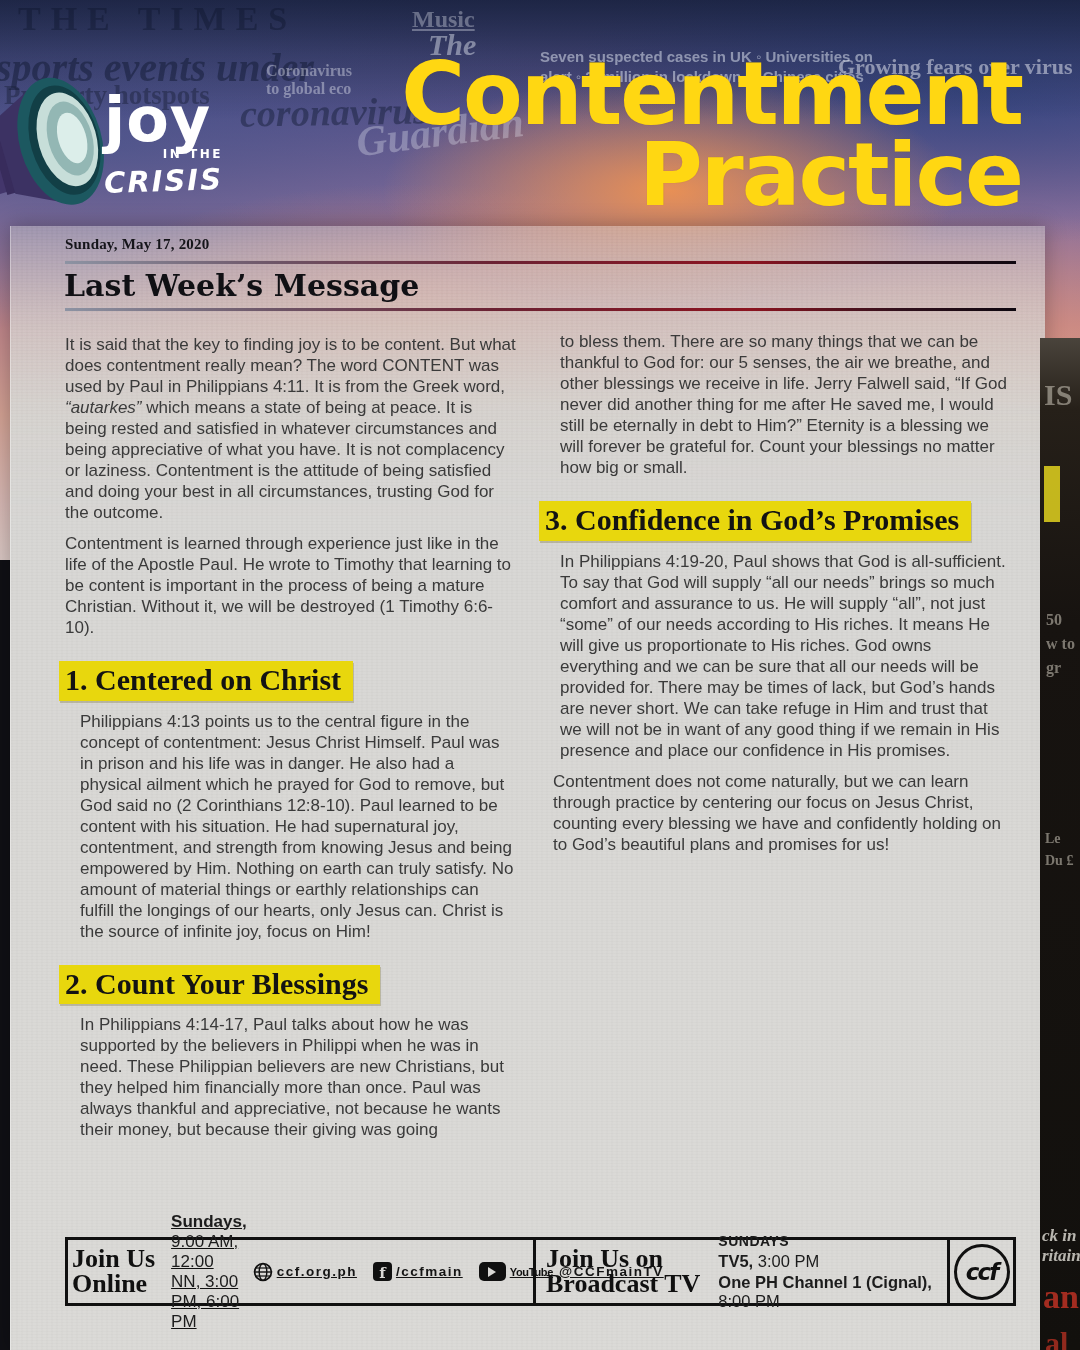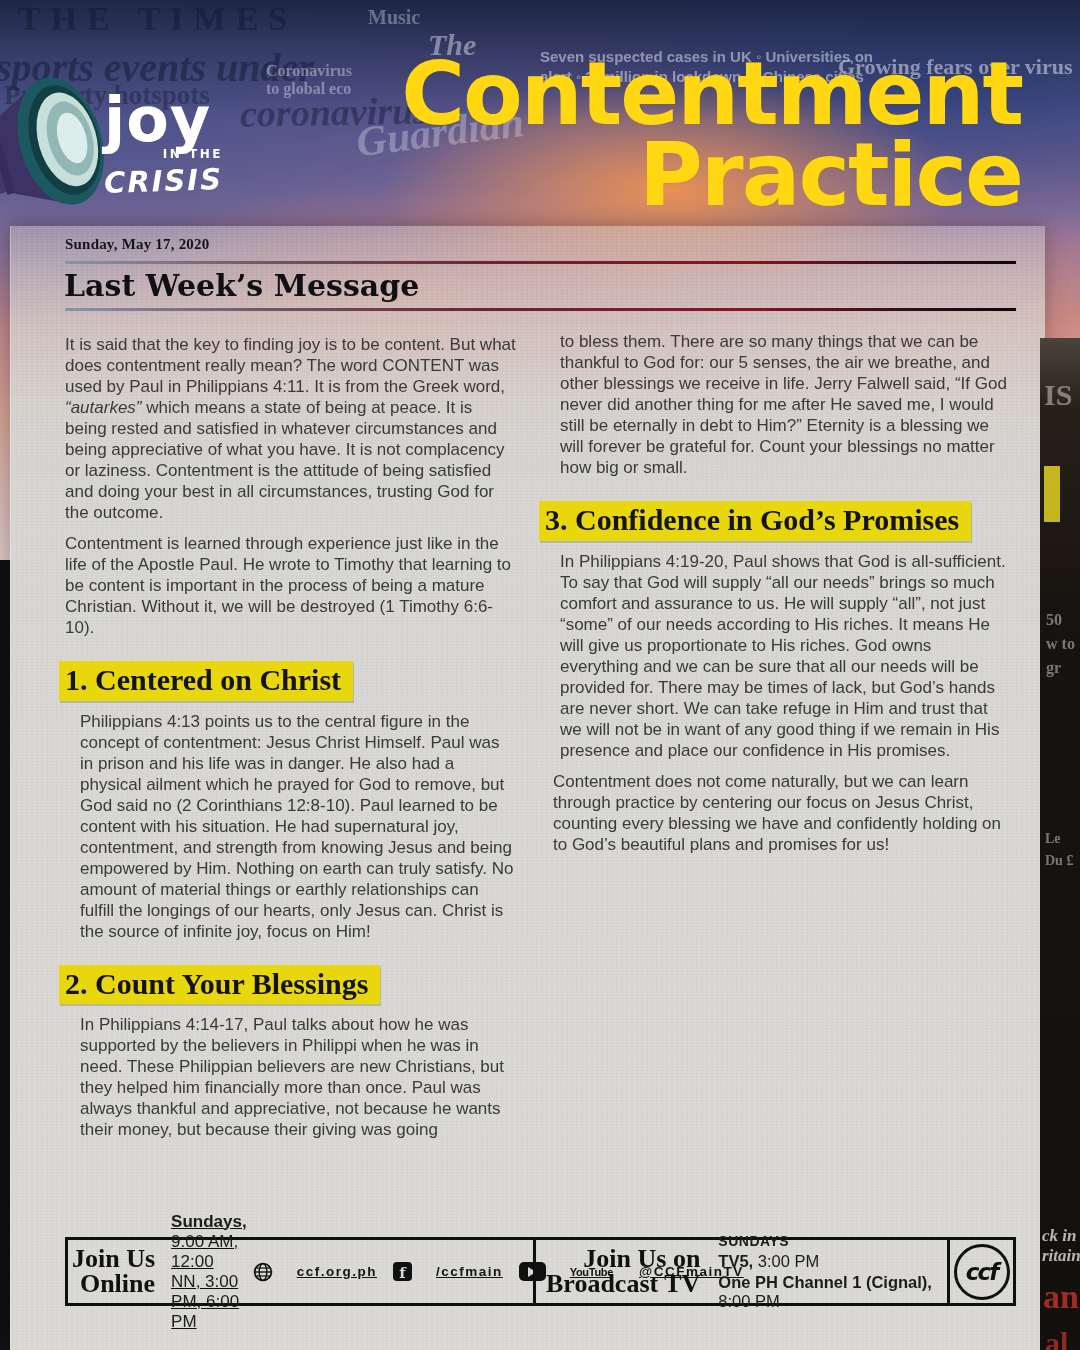--- a/index.html
+++ b/index.html
@@ -13,21 +13,21 @@
       linear-gradient(180deg, rgba(14,20,42,0.6) 0px, rgba(14,20,42,0.25) 55px, rgba(14,20,42,0) 120px),
       radial-gradient(38% 30% at 62% 34%, rgba(243,148,78,0.9), rgba(243,148,78,0) 70%),
       radial-gradient(45% 35% at 38% 58%, rgba(230,128,92,0.6), rgba(230,128,92,0) 72%),
       radial-gradient(52% 42% at 86% 66%, rgba(236,152,118,0.55), rgba(236,152,118,0) 70%),
       radial-gradient(60% 45% at 10% 26%, rgba(66,82,138,0.6), rgba(66,82,138,0) 75%),
       radial-gradient(55% 40% at 90% 16%, rgba(42,66,126,0.65), rgba(42,66,126,0) 70%),
       linear-gradient(180deg,#35406e 0%,#58538a 20%,#8a6f9b 38%,#bd8489 58%,#d2a193 74%,#d6b8b4 90%,#d9c7c3 100%);
   }
   .headline{position:absolute;font-family:"Liberation Serif",serif;font-weight:bold;white-space:nowrap;}
   .hl-times{left:18px;top:0px;font-size:34px;letter-spacing:10px;color:rgba(12,20,42,0.4);}
-  .hl-music{left:368px;top:6px;font-size:20px;color:rgba(235,238,245,0.35);}
+  .hl-music{left:412px;top:6px;font-size:24px;color:rgba(235,238,245,0.35);text-decoration:underline;}
   .hl-property{left:4px;top:80px;font-size:27px;color:rgba(24,30,56,0.45);}
   .hl-sports{left:-4px;top:44px;font-size:40px;font-style:italic;color:rgba(18,26,52,0.5);}
   .hl-corona{left:240px;top:90px;font-size:38px;font-style:italic;color:rgba(18,26,52,0.45);transform:rotate(-1deg);}
   .hl-gthe{left:428px;top:28px;font-size:30px;font-style:italic;color:rgba(230,235,245,0.45);}
   .hl-guardian{left:356px;top:108px;font-size:42px;font-style:italic;color:rgba(232,236,246,0.32);transform:rotate(-7deg);}
   .hl-cases1{left:540px;top:48px;font-size:15px;font-family:"Liberation Sans",sans-serif;color:rgba(232,238,248,0.5);}
   .hl-cases2{left:540px;top:68px;font-size:15px;font-family:"Liberation Sans",sans-serif;color:rgba(232,238,248,0.5);}
   .hl-fears{left:838px;top:54px;font-size:22px;color:rgba(235,238,246,0.5);}
   .hl-corona2a{left:266px;top:62px;font-size:16px;color:rgba(238,240,248,0.4);}
   .hl-corona2b{left:266px;top:80px;font-size:16px;color:rgba(238,240,248,0.4);}
@@ -87,26 +87,26 @@
     font-size:30px;line-height:1.12;color:#131313;background:#e8d70d;
     padding:2px 12px 4px 6px;margin:13px 0 10px -6px;white-space:nowrap;
     box-shadow:1px 2px 0 rgba(90,85,10,0.25);}
   .closing{padding-left:8px;margin-top:8px;}
 
   
   .footer{position:absolute;left:65px;top:1237px;width:951px;height:69px;box-sizing:border-box;
     border:3px solid #101010;border-left-width:3px;display:flex;color:#111;}
   .fcell{box-sizing:border-box;display:flex;align-items:center;}
   .f-online{width:465px;gap:16px;padding:4px 6px 4px 4px;}
-  .f-title{font-family:"Liberation Serif",serif;font-weight:bold;font-size:26px;line-height:0.95;color:#101010;flex-shrink:0;text-align:right;}
+  .f-title{font-family:"Liberation Serif",serif;font-weight:bold;font-size:26px;line-height:0.95;color:#101010;flex-shrink:0;}
   .f-rows{display:flex;flex-direction:row;gap:6px;text-decoration:underline;}
   .f-row1{font-size:17px;color:#1c1c1c;}
   .f-row1 b{font-weight:bold;}
   .f-row2{display:flex;align-items:center;gap:16px;}
-  .f-item{display:flex;align-items:center;gap:24px;}
+  .f-item{display:flex;align-items:center;gap:4px;}
   .f-small{font-size:13.5px;font-weight:bold;letter-spacing:1.5px;color:#141414;}
   .fb-badge{width:19px;height:19px;background:#101010;border-radius:4px;color:#d8d7d4;
     font-family:"DejaVu Serif",serif;font-weight:bold;font-size:15px;display:flex;align-items:flex-end;justify-content:center;line-height:1.1;}
   .yt-badge{width:27px;height:19px;background:#101010;border-radius:5px;display:flex;align-items:center;justify-content:center;}
   .yt-tri{width:0;height:0;border-left:8px solid #d8d7d4;border-top:5px solid transparent;border-bottom:5px solid transparent;}
   .yt-brand{font-size:11px;font-weight:bold;letter-spacing:-0.3px;margin-right:2px;}
   .f-broadcast{flex:1;border-left:3px solid #101010;gap:18px;padding:4px 10px;}
   .f-bc-block{display:flex;flex-direction:column;gap:2px;font-size:16.5px;color:#1c1c1c;}
   .f-day{font-size:14px;font-weight:bold;letter-spacing:0.5px;margin-bottom:1px;}
   .f-logo{width:66px;border-left:3px solid #101010;justify-content:center;}

